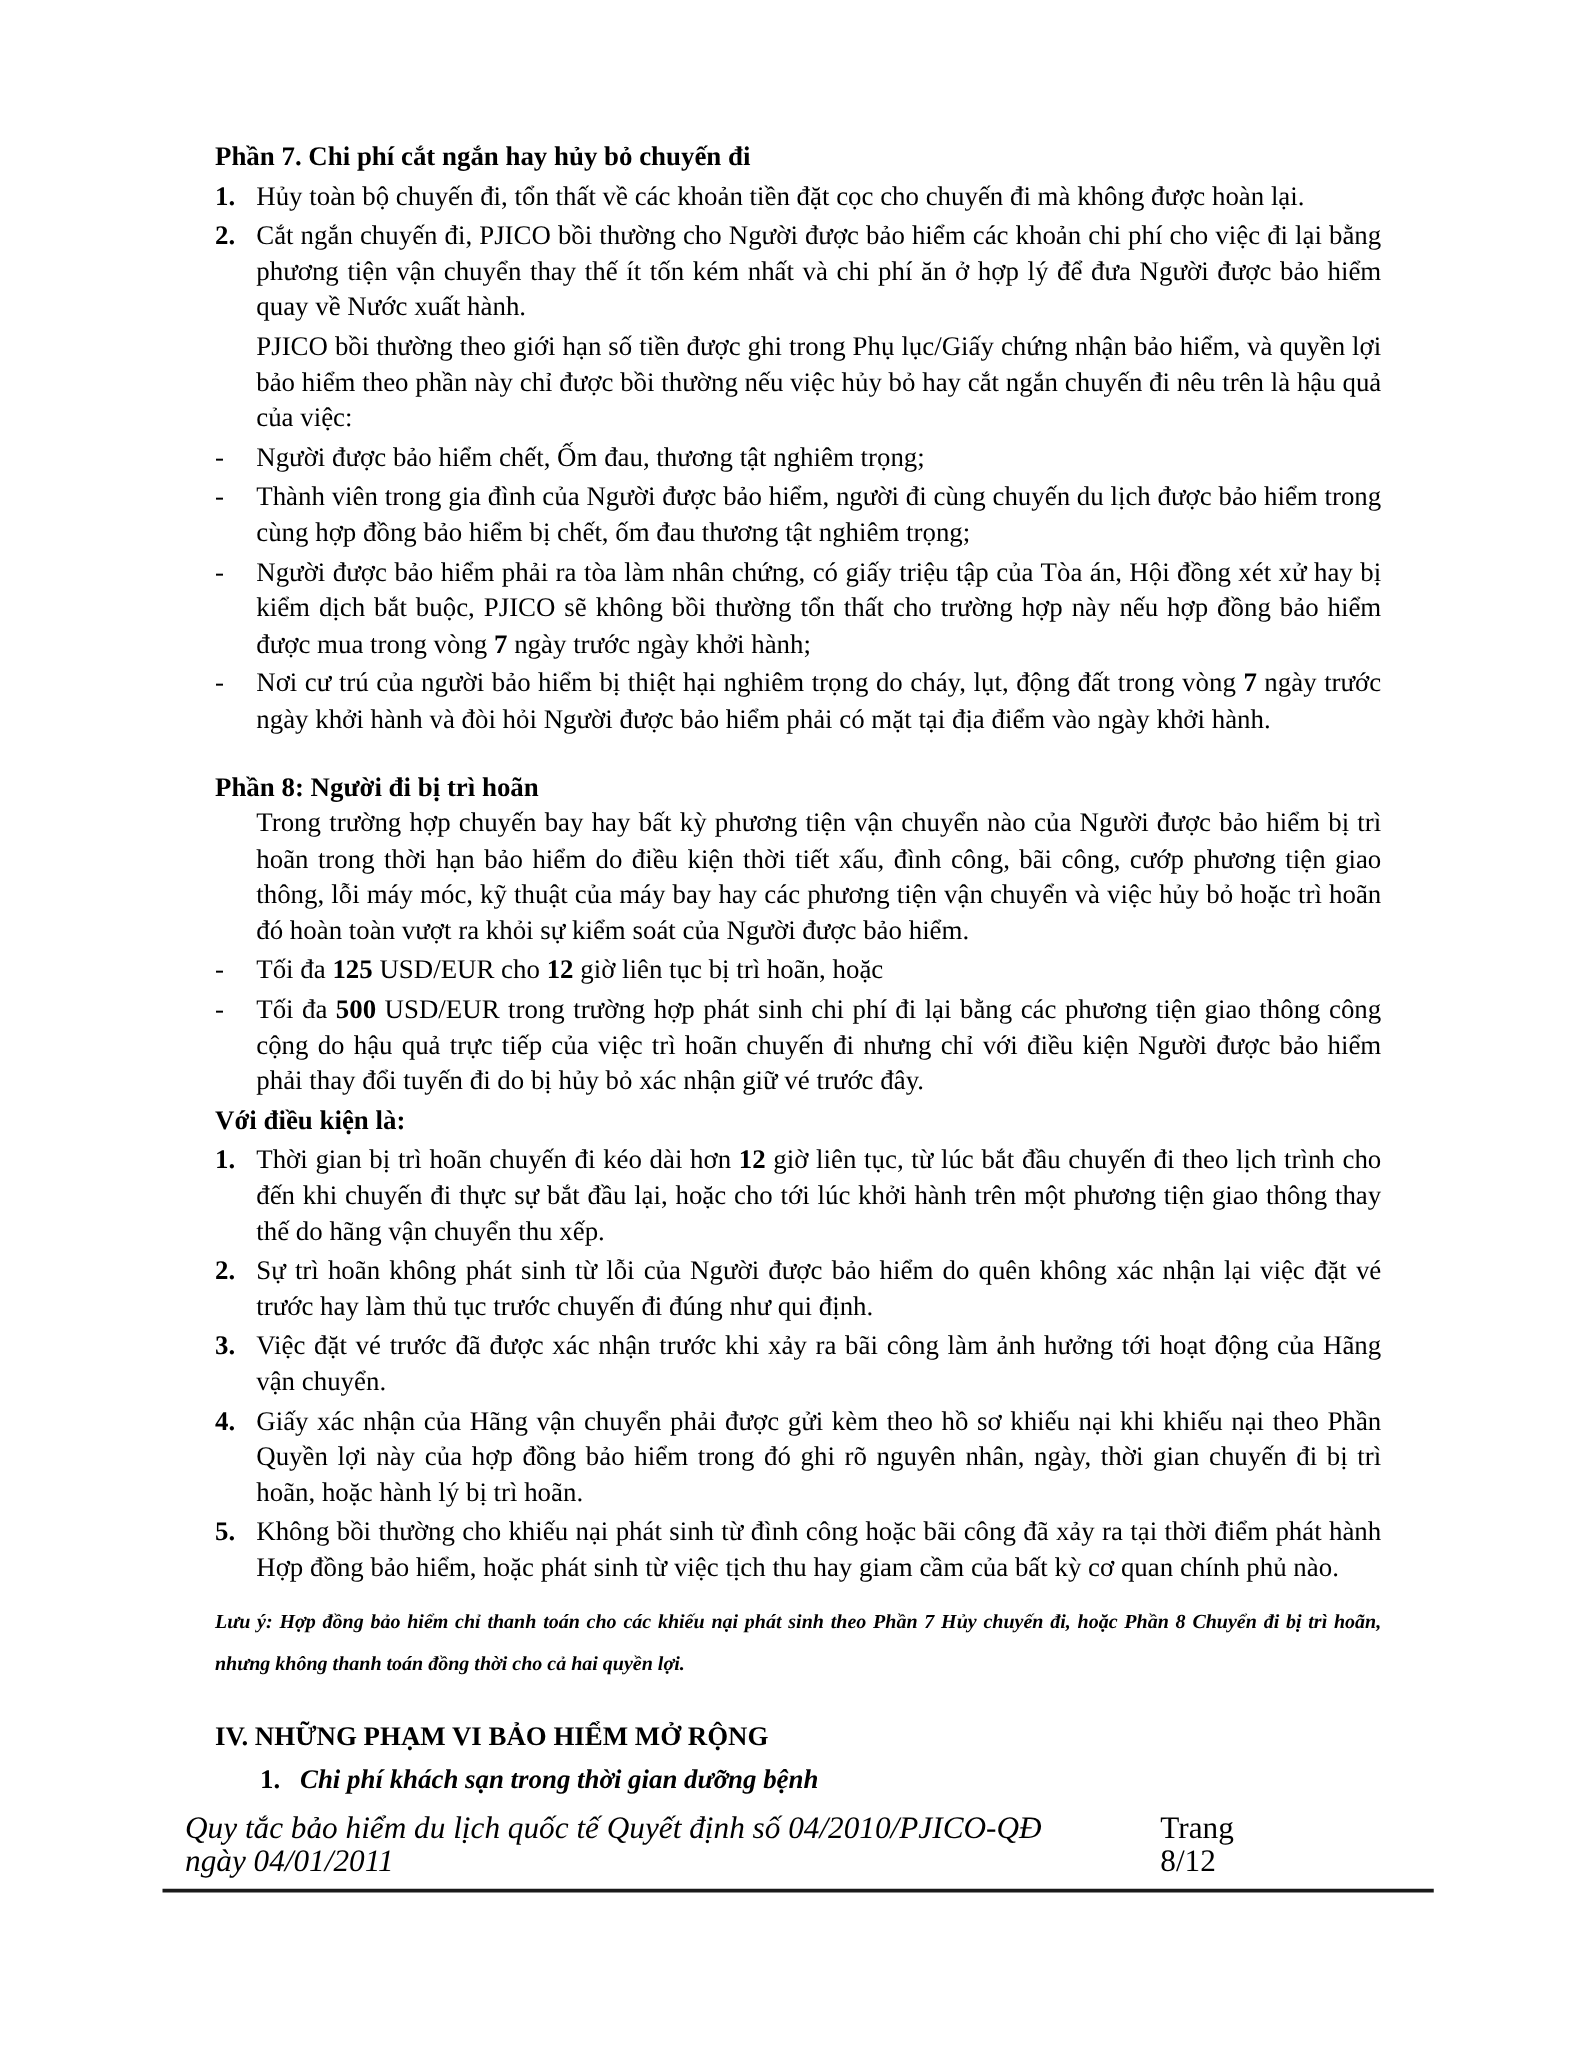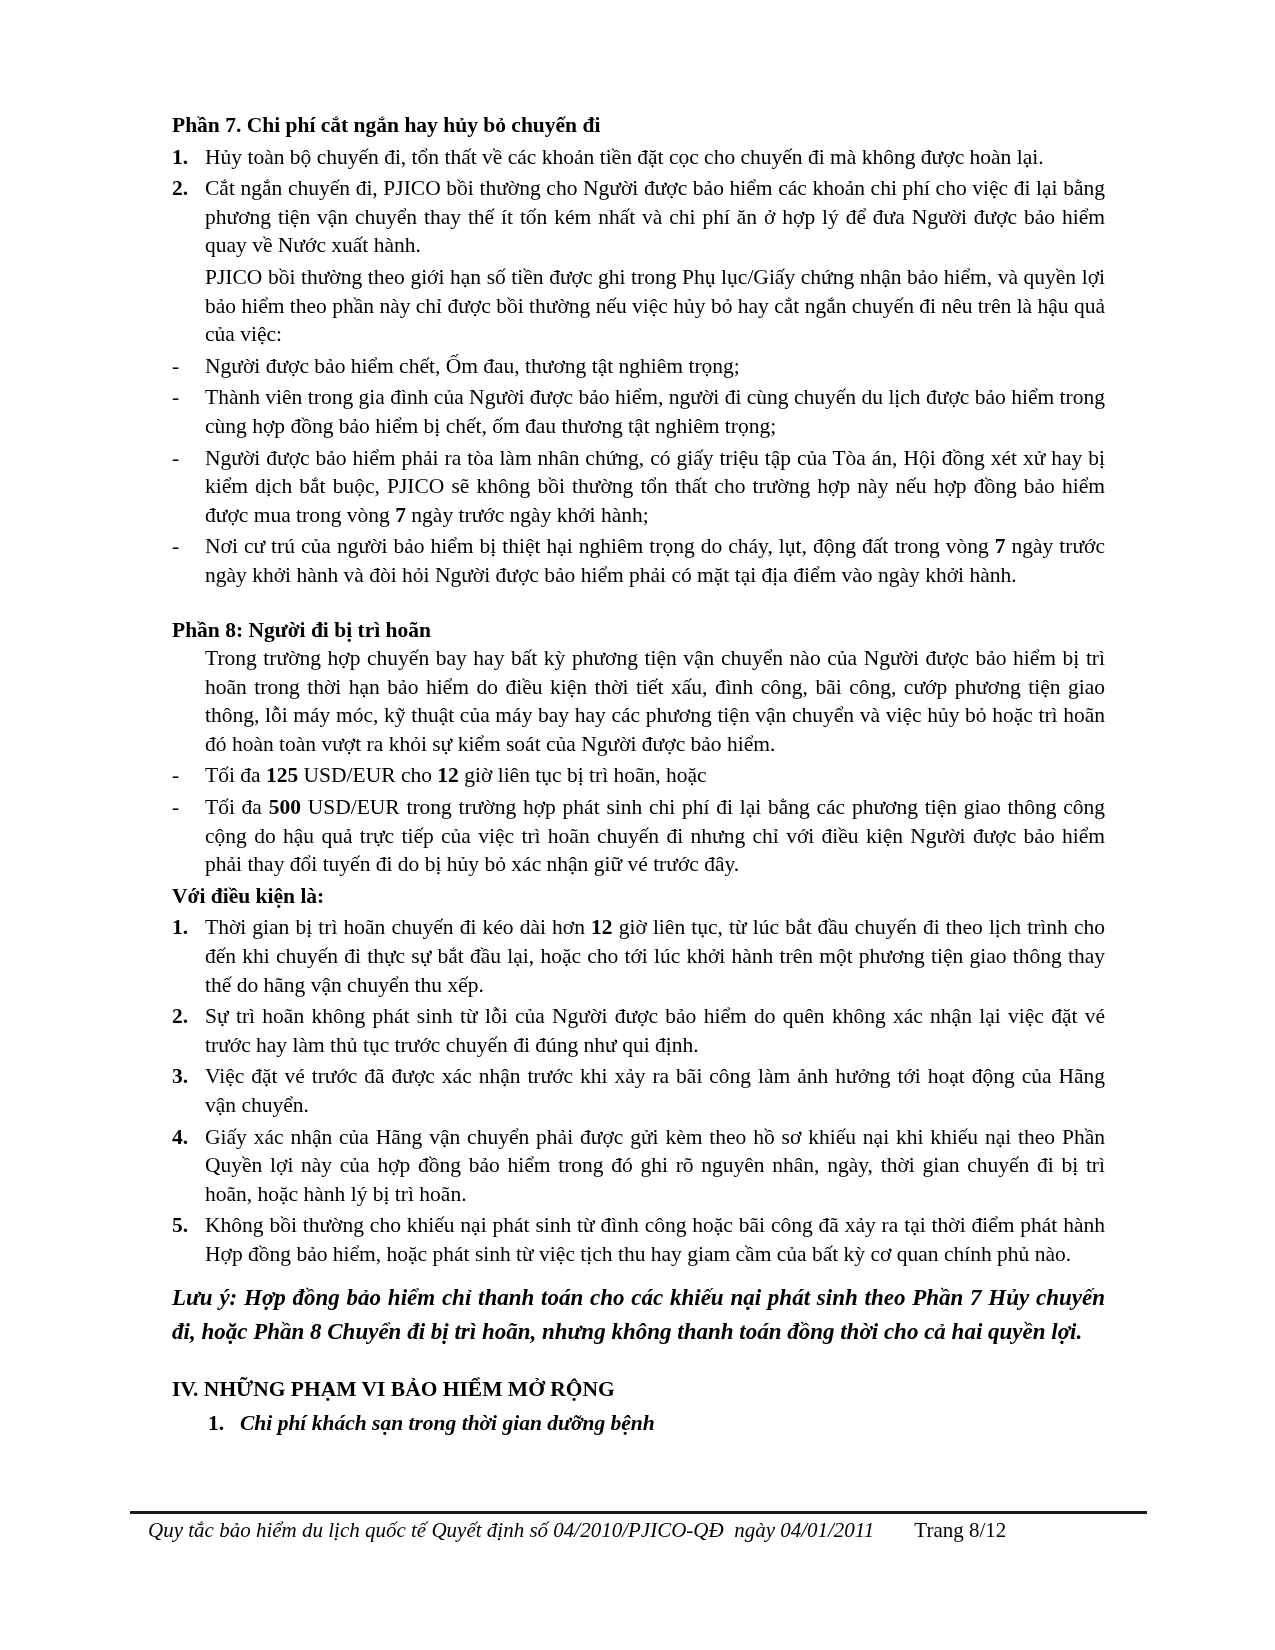--- a/index.html
+++ b/index.html
@@ -17,33 +17,33 @@
   }
   .h{font-weight:bold;text-align:left;}
   .ti{text-indent:33px;}
   .pad{padding-left:33px;}
   .li{position:relative;padding-left:33px;margin-top:3px;}
   .li > .mk{position:absolute;left:0;top:0;}
   .li-num > .mk{font-weight:bold;}
   .sp-top{margin-top:26px;}
   .note{
     font-weight:bold;font-style:italic;
-    font-size:23px;line-height:34px;margin-top:12px;
+    font-size:16px;line-height:34px;margin-top:12px;
   }
   .h4{margin-top:26px;font-weight:bold;text-align:left;}
   .sub{position:relative;padding-left:68px;font-weight:bold;margin-top:6px;text-align:left;}
   .sub > .mk{position:absolute;left:36px;top:0;}
   .footer-rule{
     position:absolute;left:130px;top:1511px;width:1017px;height:3px;
     background:#1a1a1a;
   }
   .footer{
-    position:absolute;left:130px;top:1517px;width:1017px;
-    display:flex;
-    font-size:21px;line-height:27px;
+    position:absolute;left:130px;top:1449px;width:1017px;
+    display:flex;justify-content:space-between;
+    font-size:25px;line-height:27px;
     padding:0;box-sizing:border-box;
   }
   .footer .f-left{font-style:italic;margin-left:18px;white-space:pre-wrap;}
   .footer .f-right{margin-right:125px;margin-left:40px;}
 </style>
 </head>
 <body>
 
 <div class="page">
   <div class="doc">

